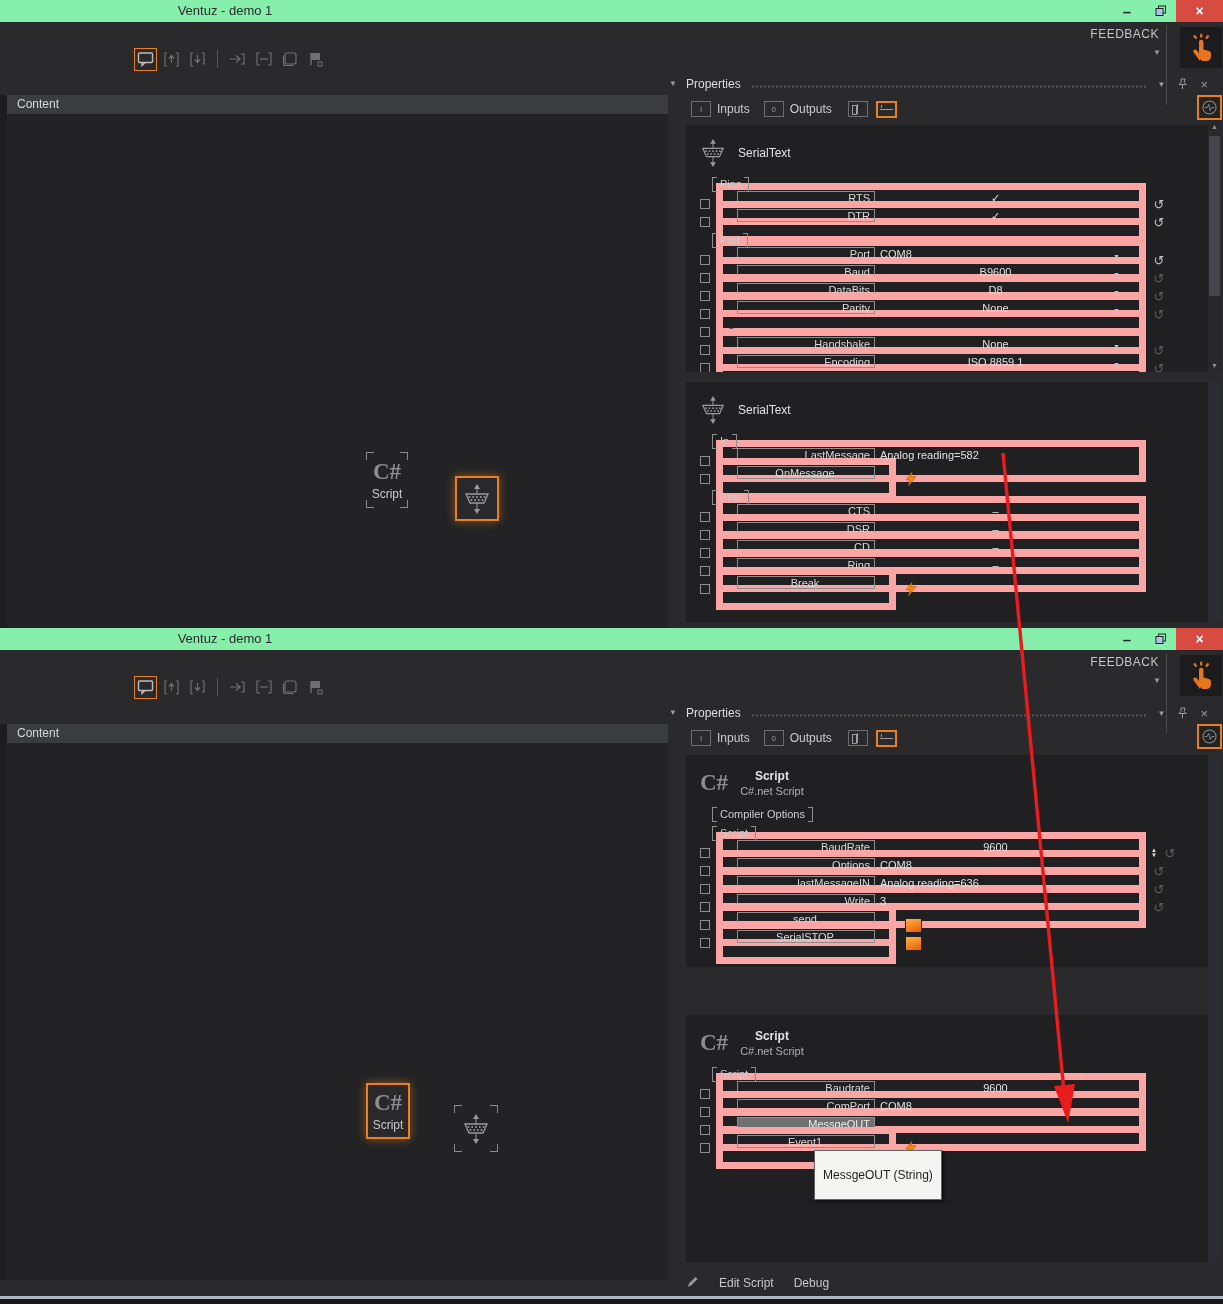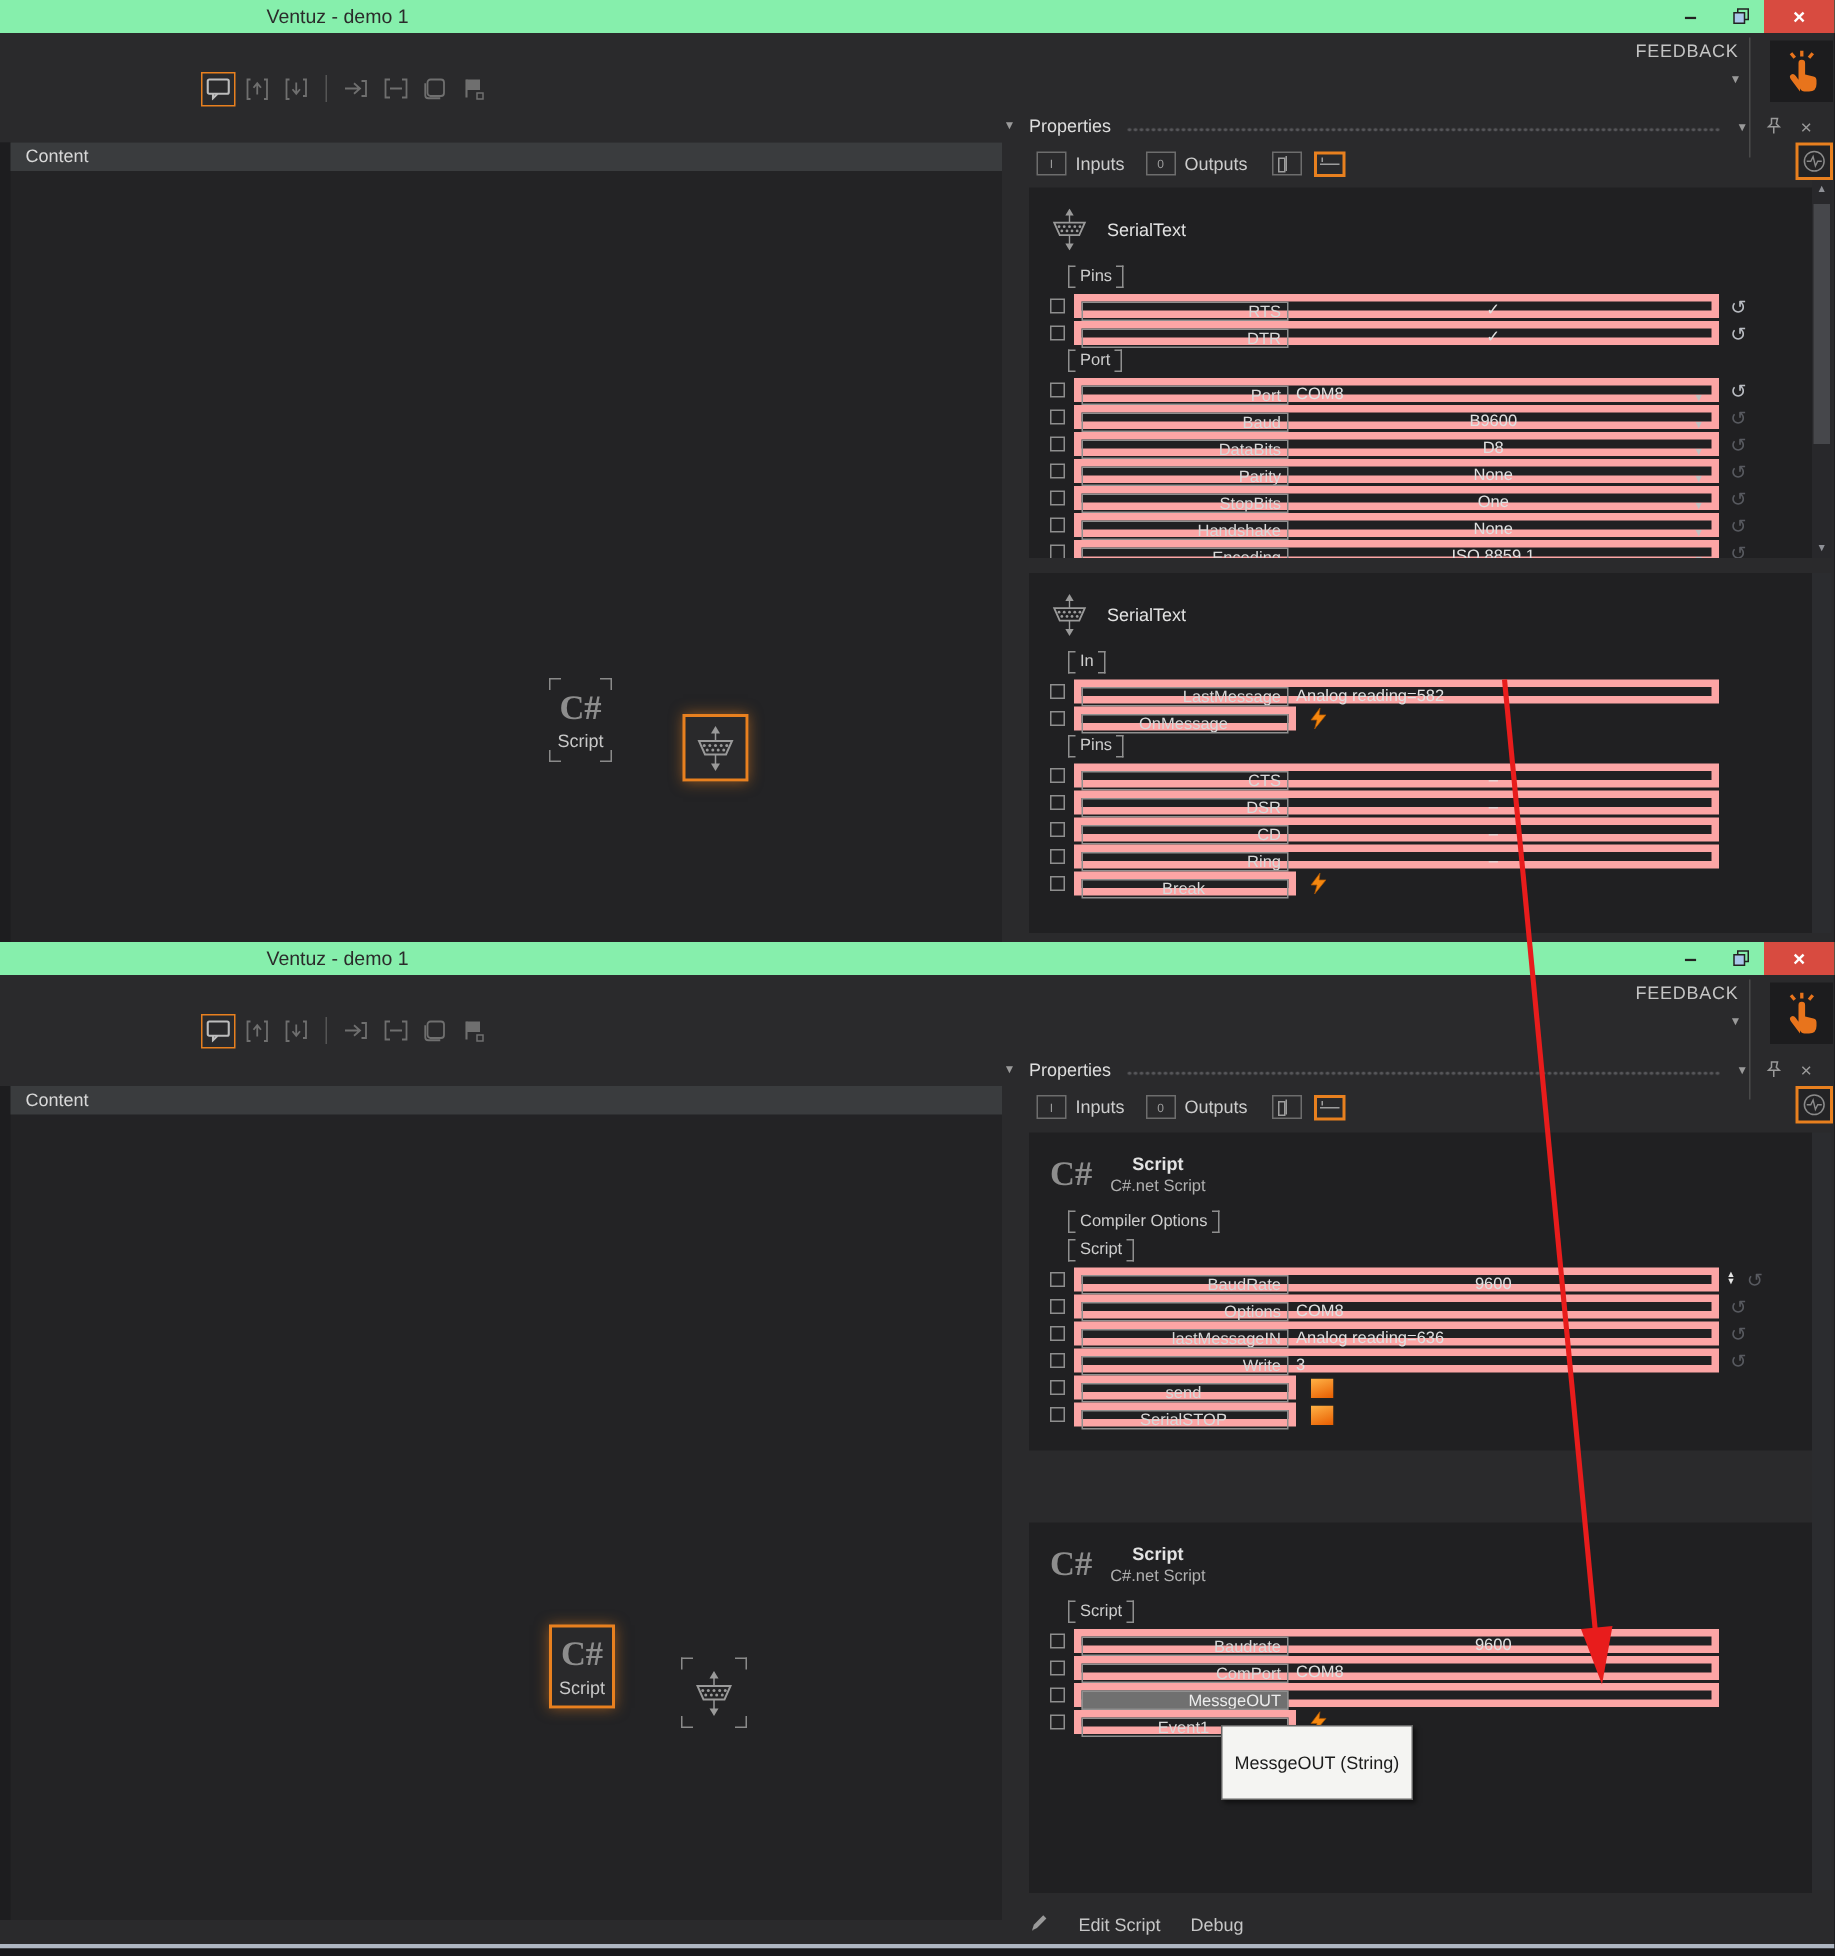--- a/index.html
+++ b/index.html
@@ -86,21 +86,21 @@
   .sec-sub{font-size:11px;color:#b0b0b0;margin-top:2px;}
 
   .grp{display:table;position:relative;margin:3px 0 4px 14px;padding:2px 8px;font-size:11px;line-height:11px;color:#cdcdcd;}
   .grp::before,.grp::after{content:"";position:absolute;top:0;bottom:0;width:4px;
     border-top:1px solid #8f8f8f;border-bottom:1px solid #8f8f8f;}
   .grp::before{left:0;border-left:1px solid #8f8f8f;}
   .grp::after{right:0;border-right:1px solid #8f8f8f;}
 
   .row{display:flex;align-items:center;height:16px;margin-bottom:2px;}
   .cb{flex:0 0 auto;width:8px;height:8px;border:1px solid #8e8e8e;margin:0 6px 0 2px;}
-  .frame{display:flex;align-items:flex-start;border:5px solid #fca5a5;padding:0;height:16px;box-sizing:border-box;}
+  .frame{display:flex;align-items:flex-end;border:7px solid #fca5a5;padding:14px;height:16px;box-sizing:border-box;}
   .frame.full{width:430px;}
   .lbl{box-sizing:border-box;width:138px;border:1px solid #8f8f8f;font-size:11px;line-height:10px;
     color:#d8d8d8;text-align:right;padding:1px 4px 0 2px;white-space:nowrap;overflow:hidden;}
   .frame:not(.full) .lbl{text-align:center;}
   .lbl.hl{background:#707070;color:#ececec;}
   .val{box-sizing:border-box;flex:1;position:relative;font-size:11px;line-height:11px;color:#e0e0e0;
     padding:1px 14px 0 5px;white-space:nowrap;overflow:hidden;}
   .val.c{text-align:center;} .val.l{text-align:left;}
   .caret{position:absolute;right:5px;top:3px;font-size:7px;color:#c2c2c2;}
   .bolt{margin-left:9px;display:flex;align-items:center;}
@@ -327,24 +327,20 @@
         <div class="row">
           <span class="cb"></span>
           <span class="frame full">
             <span class="lbl">Parity</span>
             <span class="val c">None<span class="caret">▼</span></span>
           </span>
           <span class="reset dim">↺</span>
         </div>
         <div class="row">
           <span class="cb"></span>
-          <span class="frame full">
-            <span class="lbl">StopBits</span>
-            <span class="val c">One<span class="caret">▼</span></span>
-          </span>
           <span class="reset dim">↺</span>
         </div>
         <div class="row">
           <span class="cb"></span>
           <span class="frame full">
             <span class="lbl">Handshake</span>
             <span class="val c">None<span class="caret">▼</span></span>
           </span>
           <span class="reset dim">↺</span>
         </div>

